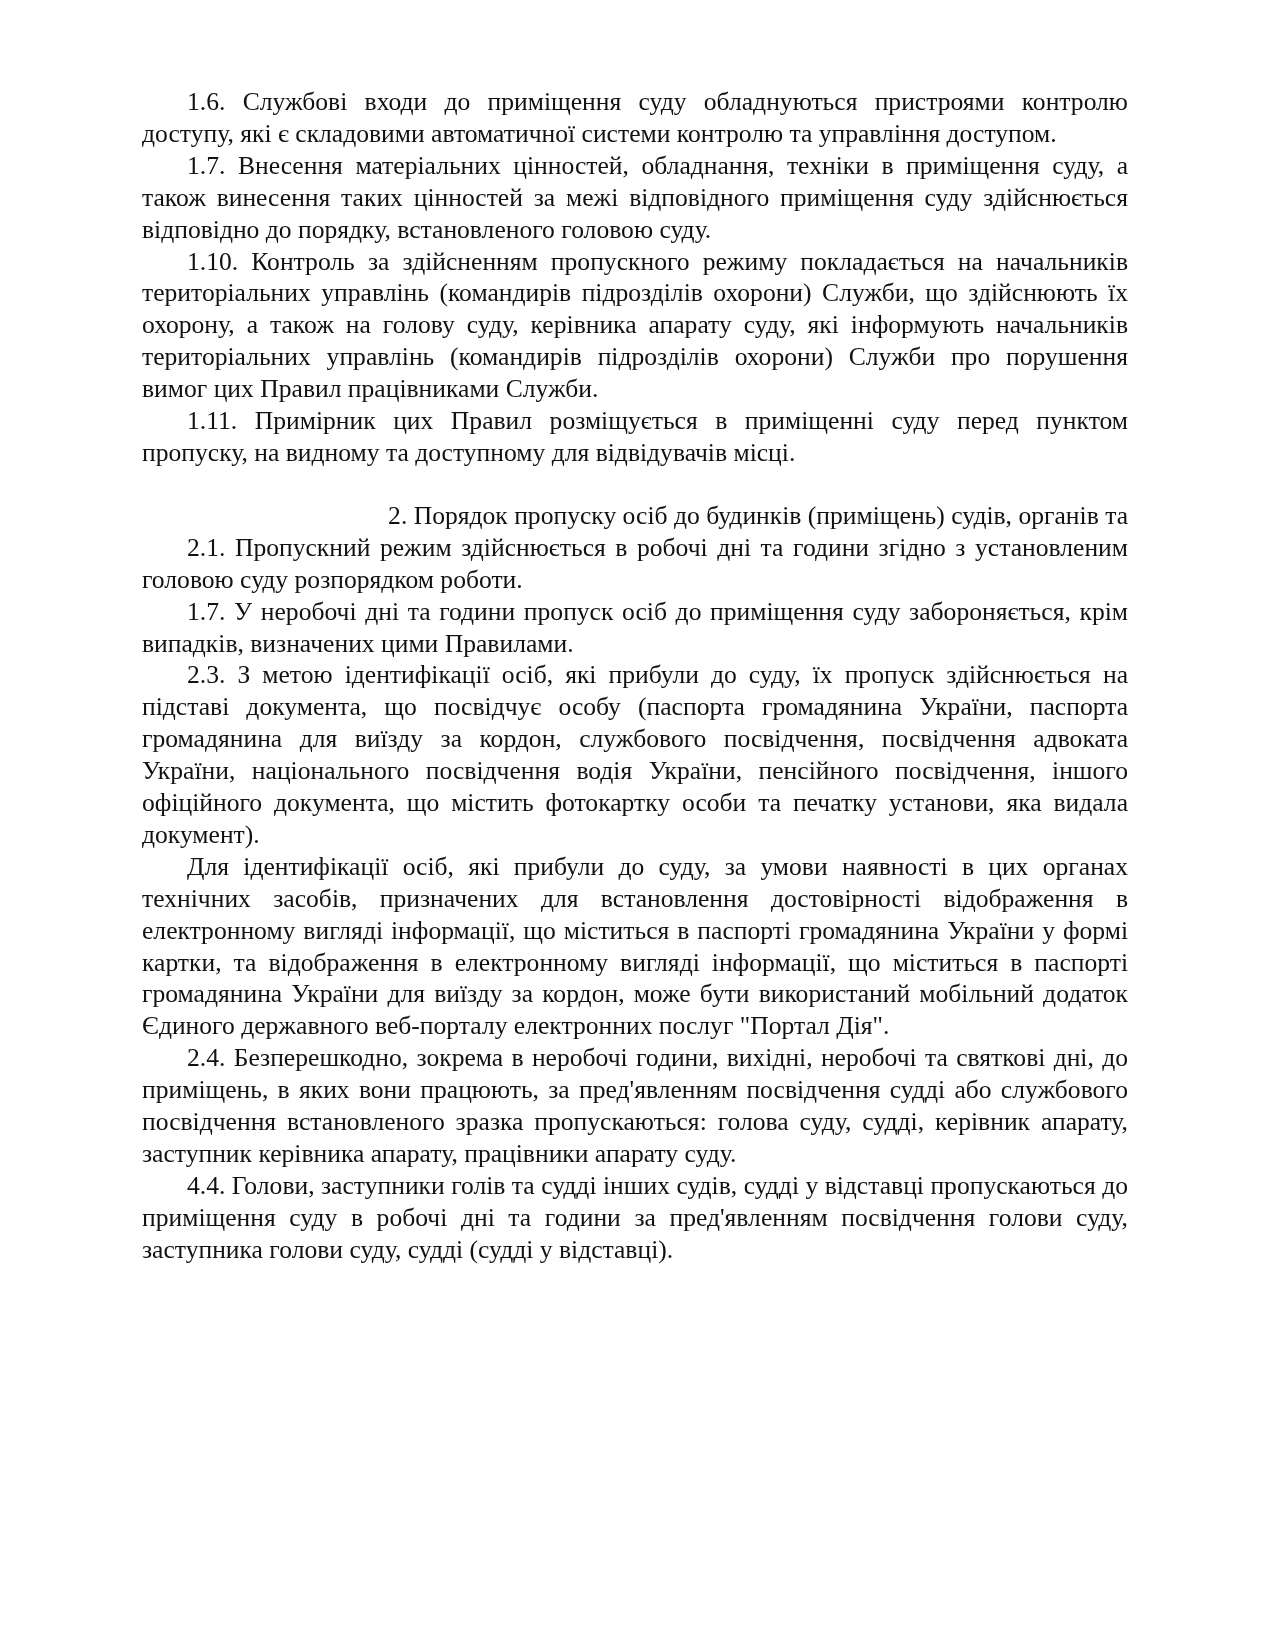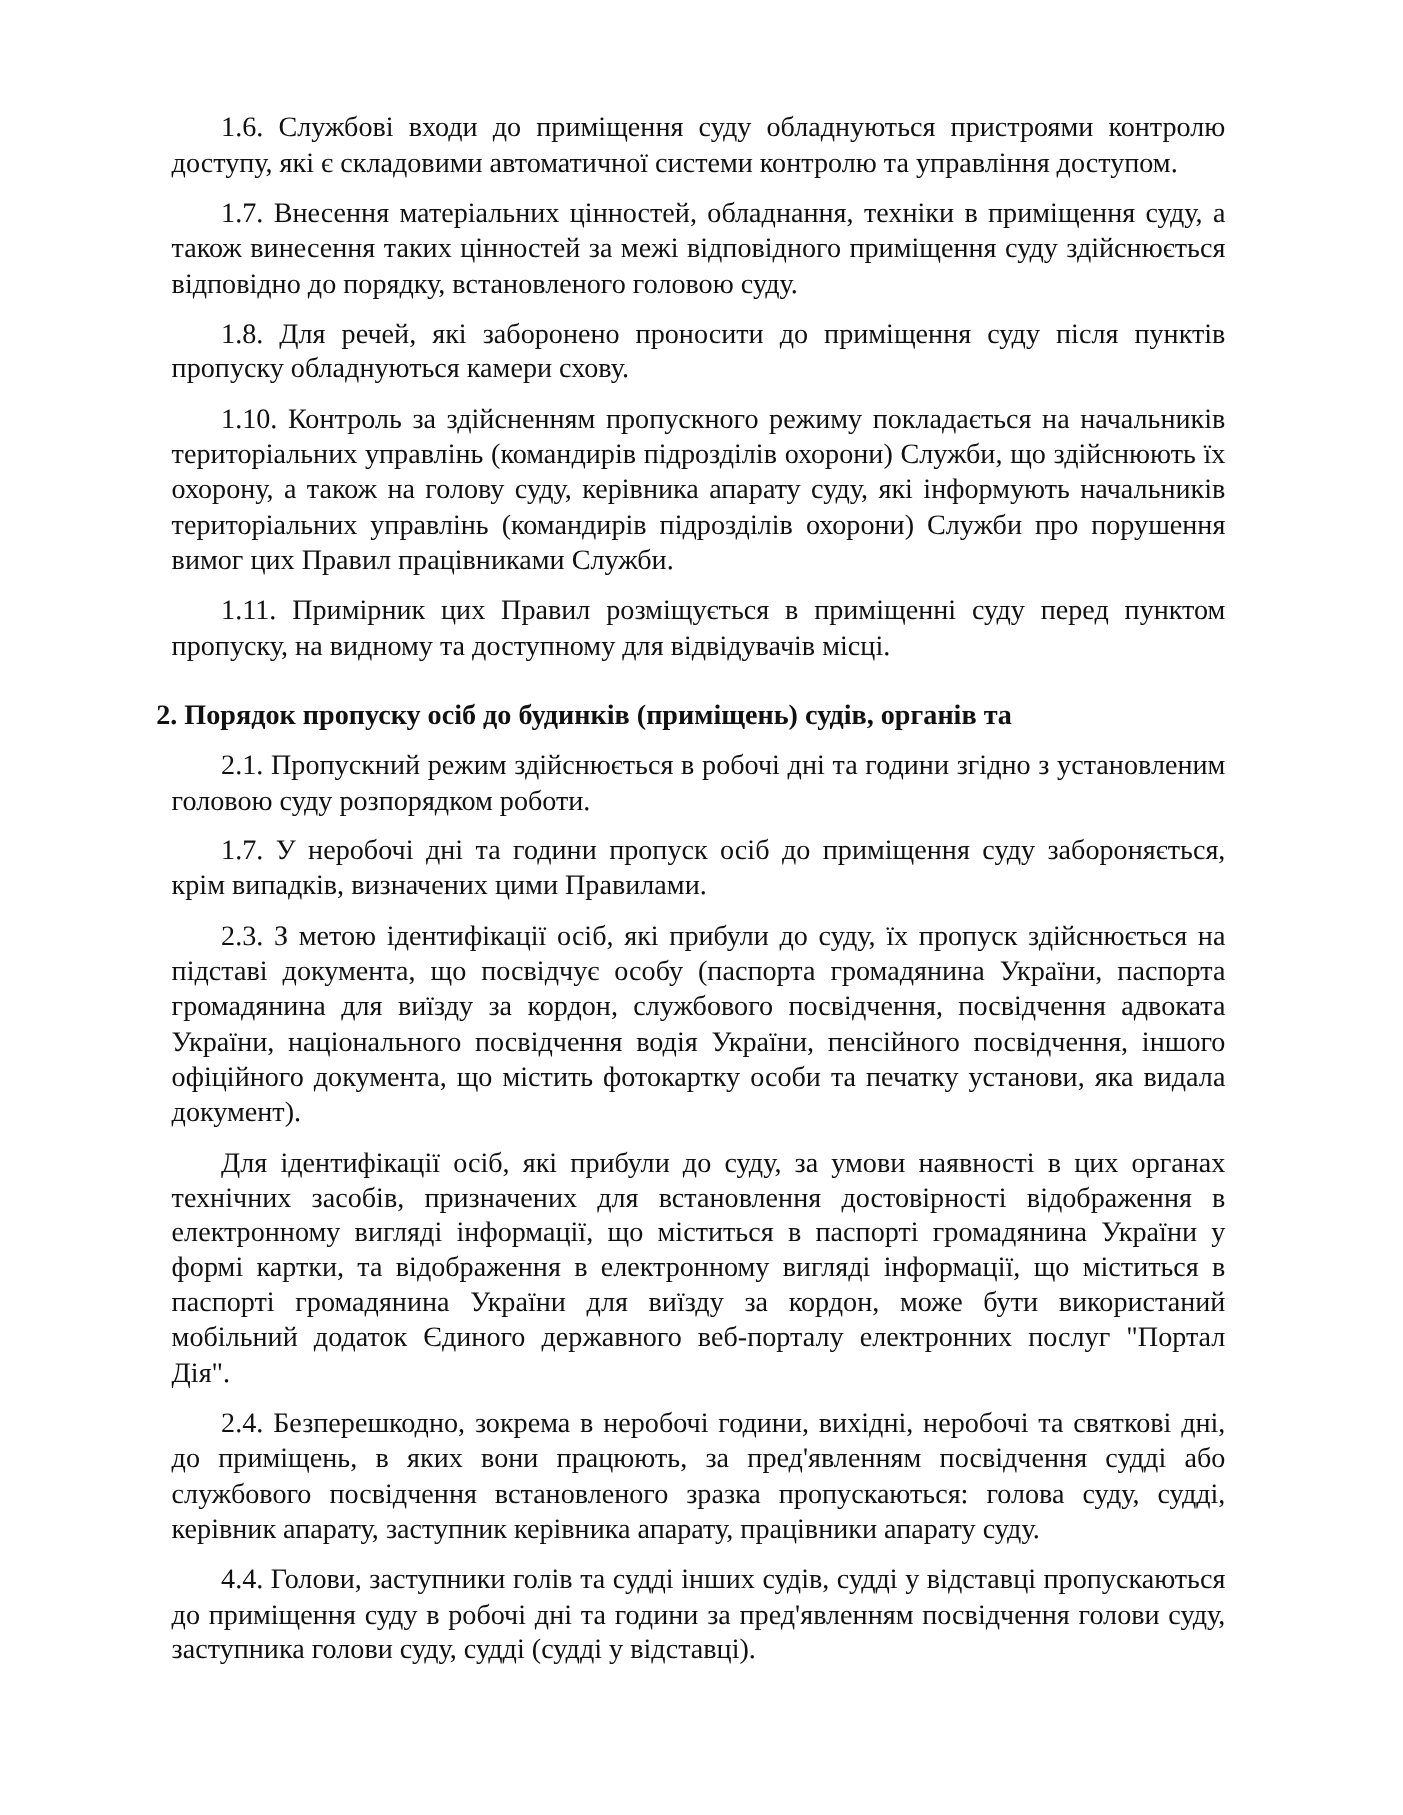--- a/index.html
+++ b/index.html
@@ -8,39 +8,38 @@
     position: absolute;
     left: 142px;
     top: 86px;
     width: 986px;
     font-family: "Liberation Serif", "DejaVu Serif", serif;
     font-size: 25.6px;
     line-height: 31.9px;
     color: #111111;
   }
   .para {
-    margin: 14px;
+    margin: 0;
     text-align: justify;
     text-indent: 45px;
   }
   .heading {
     margin: 0;
     margin-top: 31px;
-    font-weight: bold;
-    text-align: left;
+    font-weight: normal;
+    text-align: right;
     line-height: 31.9px;
   }
 </style>
 </head>
 <body>
 
 <div class="page">
   <p class="para">1.6. Службові входи до приміщення суду обладнуються пристроями контролю доступу, які є складовими автоматичної системи контролю та управління доступом.</p>
   <p class="para">1.7. Внесення матеріальних цінностей, обладнання, техніки в приміщення суду, а також винесення таких цінностей за межі відповідного приміщення суду здійснюється відповідно до порядку, встановленого головою суду.</p>
-  <p class="para">1.8. Для речей, які заборонено проносити до приміщення суду після пунктів пропуску обладнуються камери схову.</p>
   <p class="para">1.10. Контроль за здійсненням пропускного режиму покладається на начальників територіальних управлінь (командирів підрозділів охорони) Служби, що здійснюють їх охорону, а також на голову суду, керівника апарату суду, які інформують начальників територіальних управлінь (командирів підрозділів охорони) Служби про порушення вимог цих Правил працівниками Служби.</p>
   <p class="para">1.11. Примірник цих Правил розміщується в приміщенні суду перед пунктом пропуску, на видному та доступному для відвідувачів місці.</p>
 
   <div class="heading">
     <div>2. Порядок пропуску осіб до будинків (приміщень) судів, органів та</div>
   </div>
 
   <p class="para">2.1. Пропускний режим здійснюється в робочі дні та години згідно з установленим головою суду розпорядком роботи.</p>
   <p class="para">1.7. У неробочі дні та години пропуск осіб до приміщення суду забороняється, крім випадків, визначених цими Правилами.</p>
   <p class="para">2.3. З метою ідентифікації осіб, які прибули до суду, їх пропуск здійснюється на підставі документа, що посвідчує особу (паспорта громадянина України, паспорта громадянина для виїзду за кордон, службового посвідчення, посвідчення адвоката України, національного посвідчення водія України, пенсійного посвідчення, іншого офіційного документа, що містить фотокартку особи та печатку установи, яка видала документ).</p>

